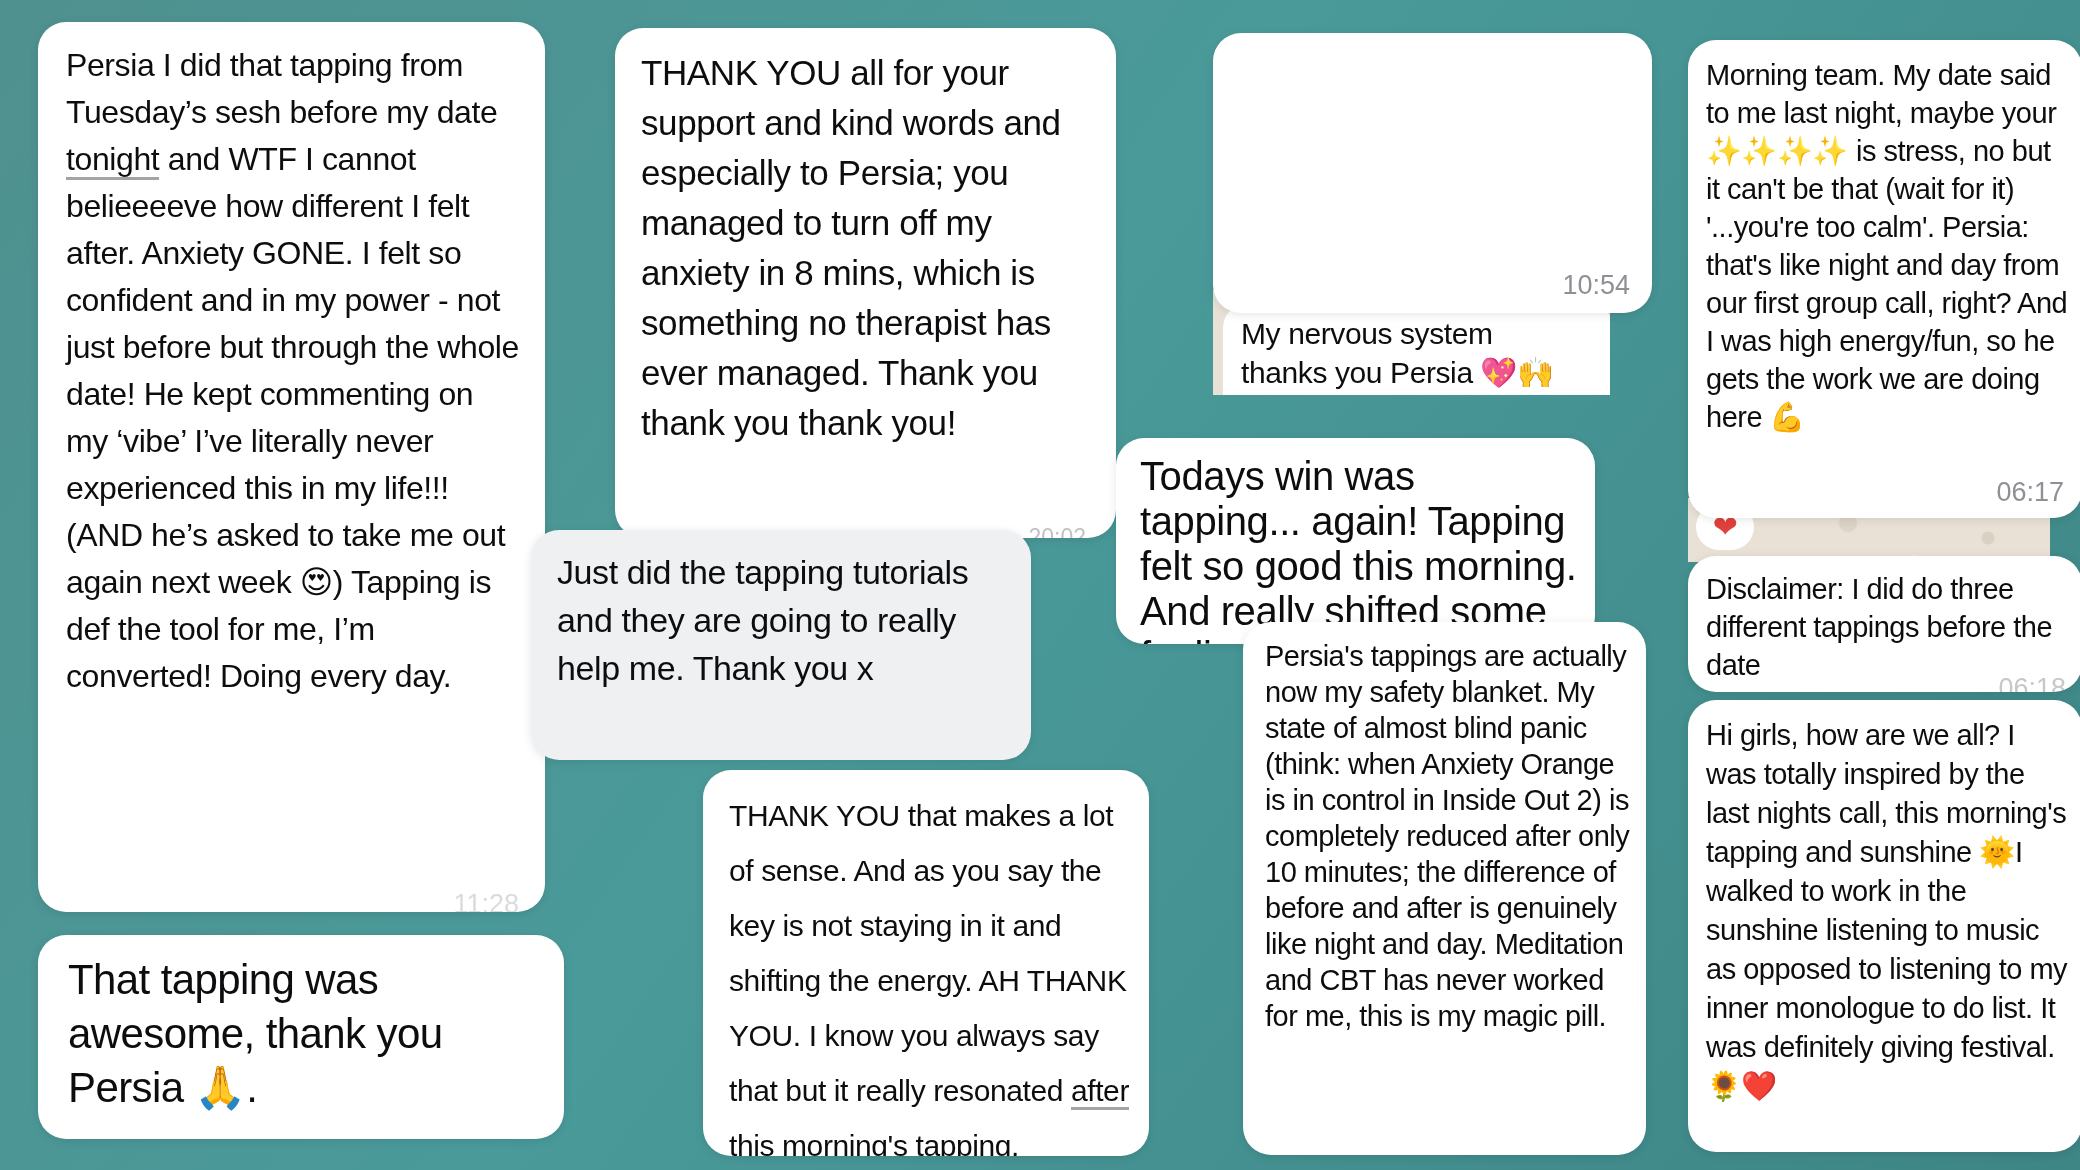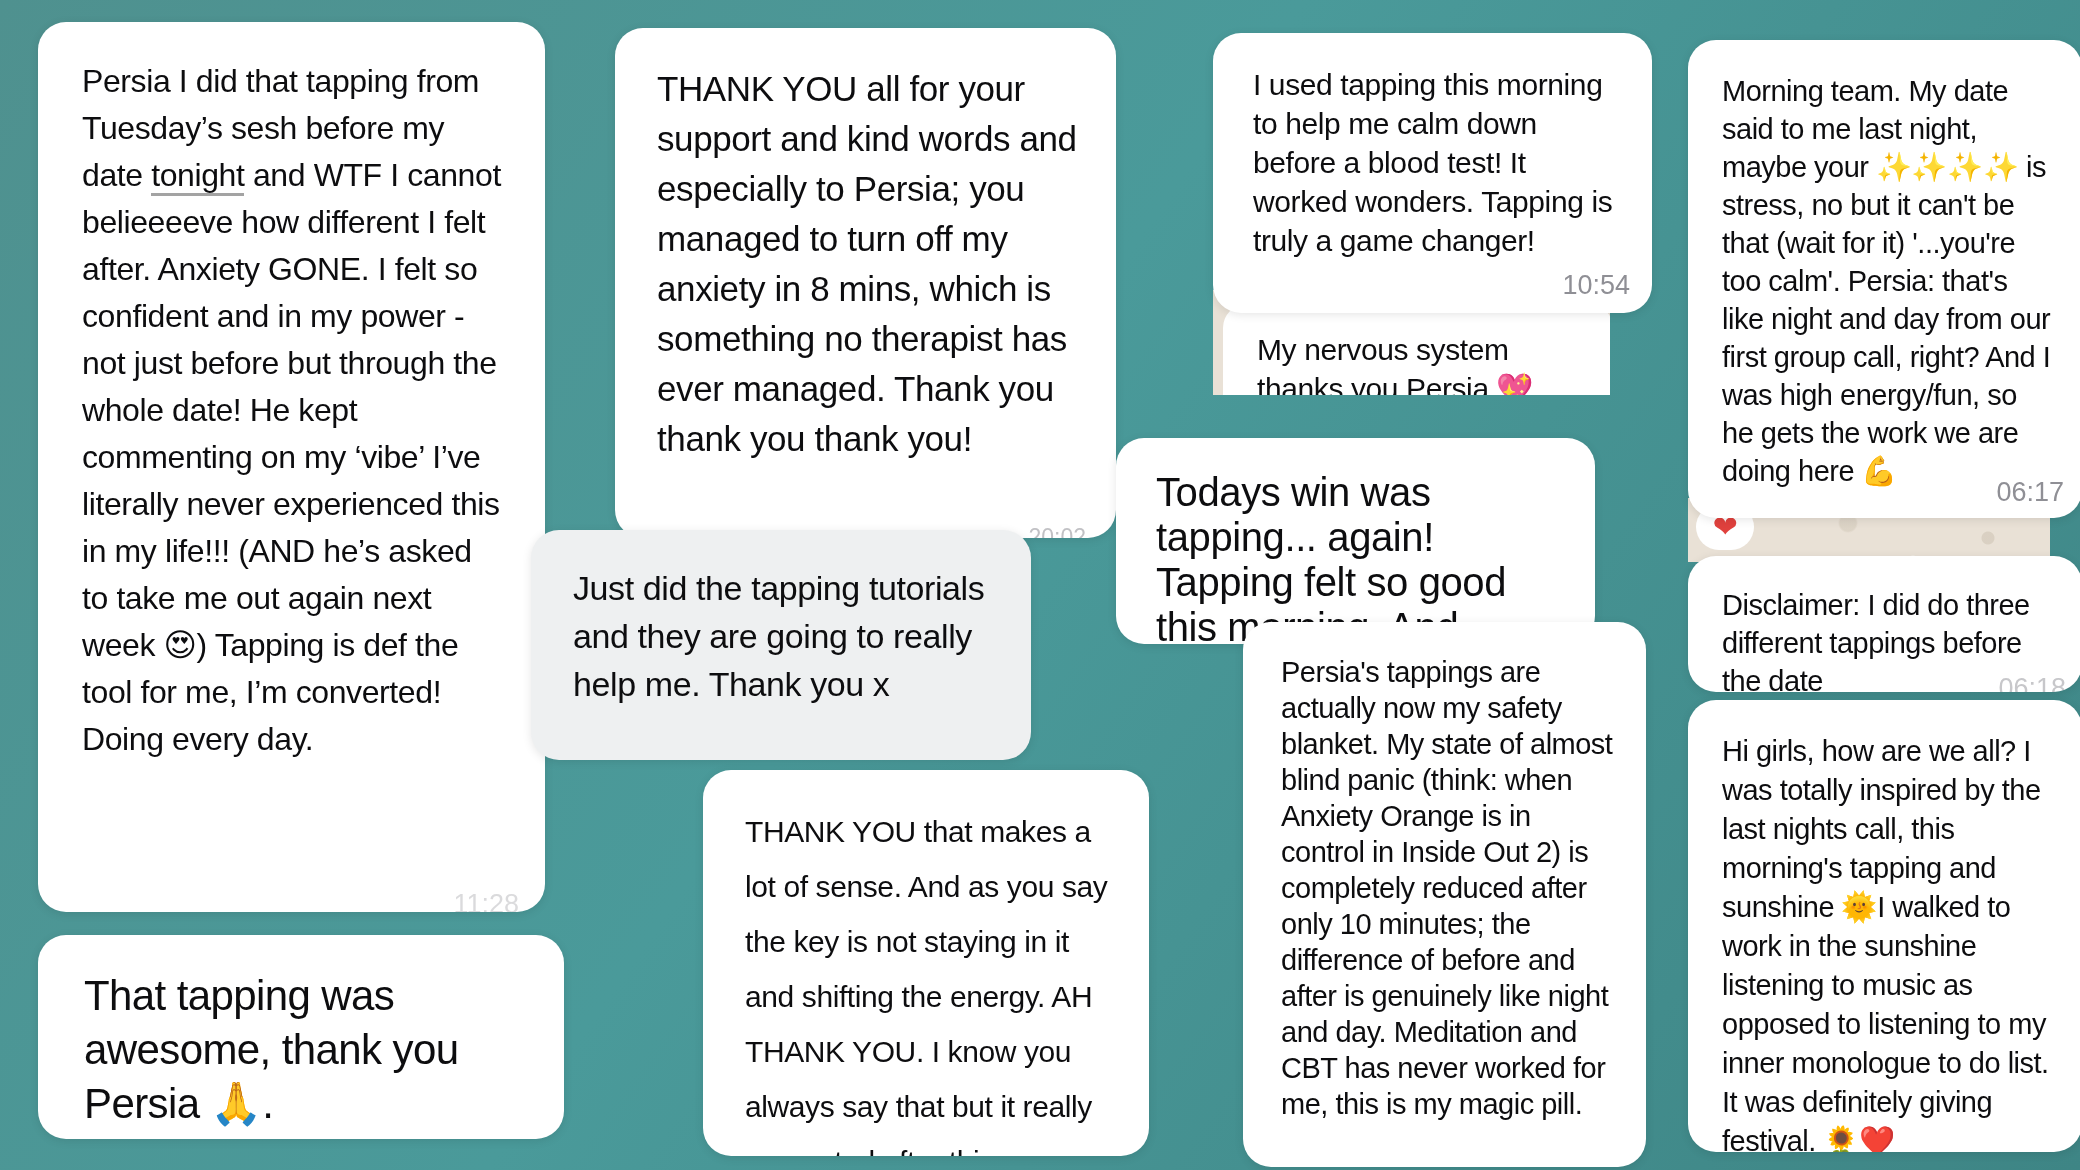--- a/index.html
+++ b/index.html
@@ -8,21 +8,21 @@
     background:linear-gradient(125deg,#4f918f 0%,#4a9a9a 45%,#3e8585 100%);
     font-family:"Liberation Sans","DejaVu Sans",sans-serif;
     color:#0d0d0f;
   }
   .bubble{
     position:absolute;background:#ffffff;border-radius:28px;
     overflow:hidden;box-shadow:0 2px 10px rgba(0,0,0,.10);
     z-index:2;
   }
   .msg{
-    margin:16px;letter-spacing:-0.4px;word-wrap:break-word;
+    margin:0;letter-spacing:-0.4px;word-wrap:break-word;
     font-weight:400;
   }
   .u{border-bottom:3px solid #a3a3a3;}
   .time{
     position:absolute;color:#8f8f95;letter-spacing:0;
     font-size:27px;
   }
   .strip{
     position:absolute;z-index:1;overflow:hidden;
     background-color:#e9e1d6;
@@ -50,21 +50,21 @@
   .b5 .msg{line-height:55px;}
   
   .b6{left:1213px;top:33px;width:397px;height:264px;padding:16px 18px 0 24px;font-size:30px;}
   .b6 .msg{line-height:39px;}
   .b6 .time{right:22px;bottom:12px;}
   .strip1{left:1213px;top:290px;width:397px;height:105px;}
   .b7{left:10px;top:14px;width:342px;height:110px;padding:10px 30px 0 18px;font-size:30px;border-radius:24px;position:absolute;background:#fff;}
   .b7 .msg{line-height:39px;}
   .b8{left:1116px;top:438px;width:437px;height:190px;padding:16px 18px 0 24px;font-size:40px;}
   .b8 .msg{line-height:45px;}
-  .b9{left:1243px;top:622px;width:365px;height:517px;padding:16px 16px 12px 22px;font-size:29px;}
+  .b9{left:1243px;top:622px;width:365px;height:517px;padding:16px 16px 0 22px;font-size:29px;}
   .b9 .msg{line-height:36px;letter-spacing:-0.5px;}
   
   .b10{left:1688px;top:40px;width:362px;height:462px;padding:16px 14px 0 18px;font-size:29px;}
   .b10 .msg{line-height:38px;letter-spacing:-0.5px;}
   .b10 .time{right:18px;bottom:10px;}
   .strip2{left:1688px;top:498px;width:362px;height:64px;}
   .pill{
     position:absolute;left:8px;top:6px;width:58px;height:46px;background:#fff;
     border-radius:23px;display:flex;align-items:center;justify-content:center;
   }
@@ -96,21 +96,20 @@
 
   <div class="bubble b4">
     <p class="msg">Just did the tapping tutorials and they are going to really help me. Thank you x</p>
   </div>
 
   <div class="bubble b5">
     <p class="msg"><span>THANK YOU that makes a lot of sense. And as you say the key is not staying in it and shifting the energy. AH THANK YOU. I know you always say that but it really resonated </span><span class="u">after this morning</span><span>'s tapping.</span></p>
   </div>
 
   <div class="bubble b6">
-    <p class="msg">I used tapping this morning to help me calm down before a blood test! It worked wonders. Tapping is truly a game changer!</p>
     <span class="time">10:54</span>
   </div>
 
   <div class="strip strip1">
     <div class="b7">
       <p class="msg">My nervous system thanks you Persia 💖🙌</p>
     </div>
   </div>
 
   <div class="bubble b8">

